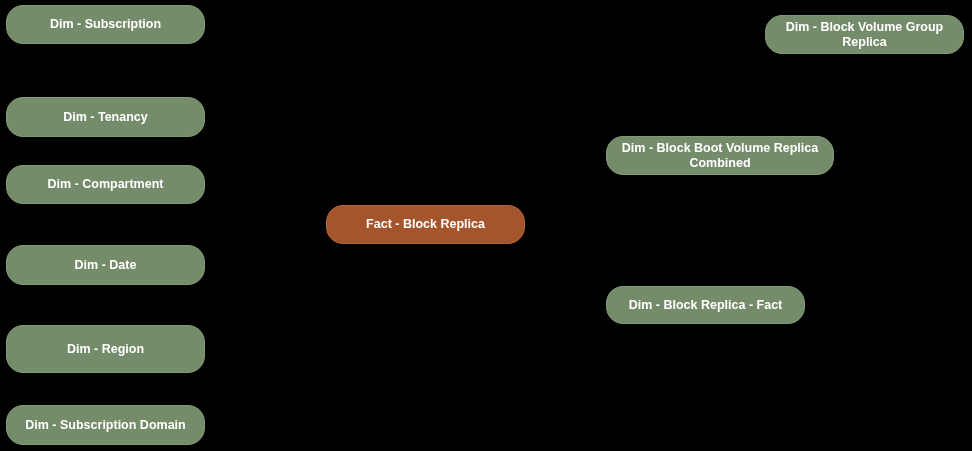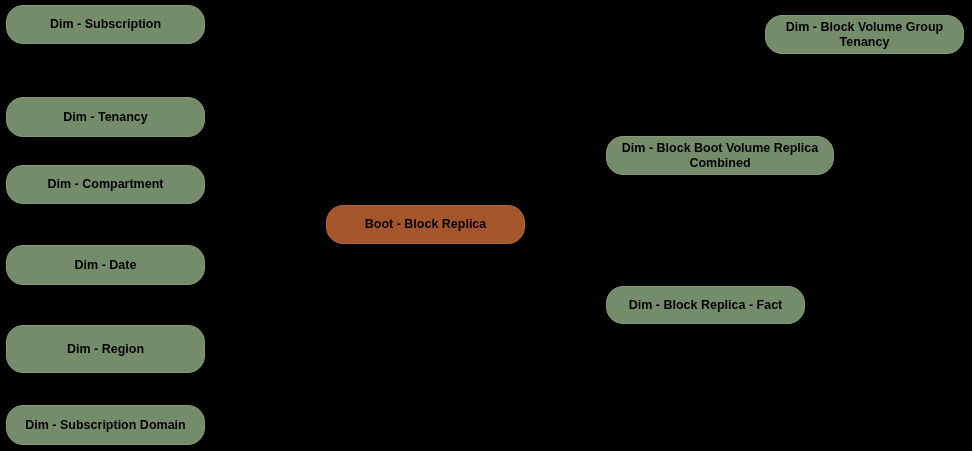--- a/index.html
+++ b/index.html
@@ -16,21 +16,21 @@
     font-family: "Liberation Sans", sans-serif;
   }
   .node {
     position: absolute;
     display: flex;
     align-items: center;
     justify-content: center;
     border-radius: 17px;
     box-sizing: border-box;
     padding: 2px 8px;
-    color: #000000;
+    color: #ffffff;
     font-size: 12.5px;
     font-weight: bold;
     text-align: center;
     cursor: default;
   }
   .node .label {
     white-space: pre-line;
     line-height: 15px;
   }
   .dim {
@@ -78,25 +78,25 @@
 
   <div class="node dim n4">
     <span class="label">Dim - Region</span>
   </div>
 
   <div class="node dim n5">
     <span class="label">Dim - Subscription Domain</span>
   </div>
 
   <div class="node fact n6">
-    <span class="label">Boot - Block Replica</span>
+    <span class="label">Fact - Block Replica</span>
   </div>
 
   <div class="node dim n7">
-    <span class="label">Dim - Block Volume Group Tenancy</span>
+    <span class="label">Dim - Block Volume Group Replica</span>
   </div>
 
   <div class="node dim n8">
     <span class="label">Dim - Block Boot Volume Replica
 Combined</span>
   </div>
 
   <div class="node dim n9">
     <span class="label">Dim - Block Replica - Fact</span>
   </div>

